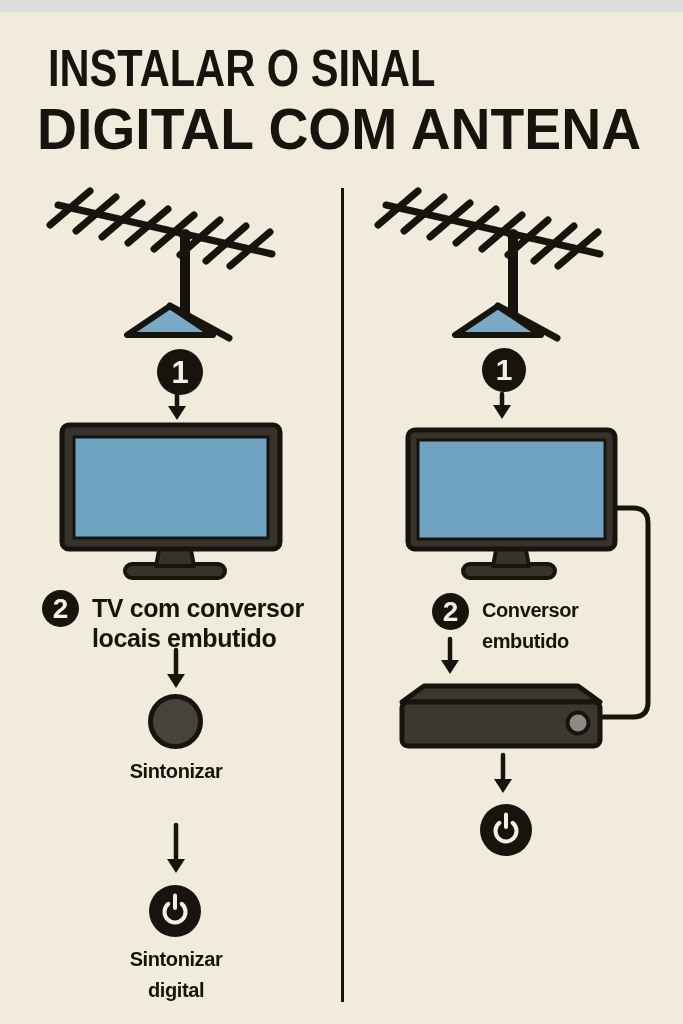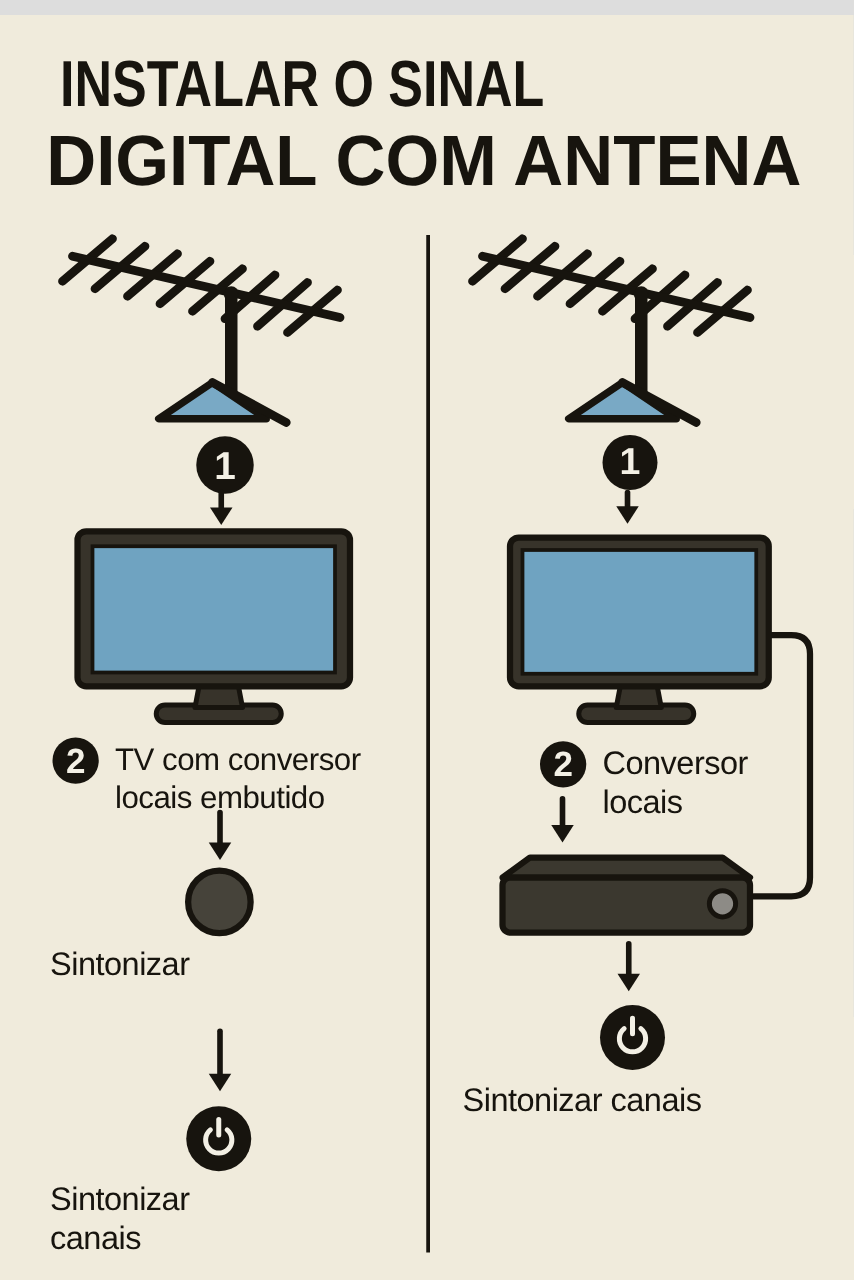--- a/index.html
+++ b/index.html
@@ -15,25 +15,25 @@
     position:absolute;font-weight:700;line-height:1;white-space:nowrap;
     color:var(--ink);transform-origin:left top;letter-spacing:0px;
   }
   .divider{position:absolute;background:var(--ink);}
   .badge{
     position:absolute;background:var(--ink);color:var(--paper-white,#F3F0E5);
     border-radius:50%;display:flex;align-items:center;justify-content:center;
     font-weight:700;line-height:1;
   }
   .label{
-    position:absolute;font-weight:400;color:var(--ink);
+    position:absolute;font-weight:700;color:var(--ink);
     letter-spacing:-0.4px;line-height:30px;font-size:25px;white-space:nowrap;
   }
-  .label.big{font-size:26px;line-height:31px;}
-  .center{white-space:normal;}
+  .label.big{font-size:20px;line-height:31px;}
+  .center{text-align:center;white-space:normal;}
   .knob{
     position:absolute;border-radius:50%;
     background:var(--knob,#46433A);border:5px solid var(--ink);
     box-sizing:border-box;
   }
   svg{display:block;overflow:visible;}
   .ink-line{stroke:var(--ink);stroke-linecap:round;fill:none;}
   .ink-fill{fill:var(--ink);}
   .char{fill:var(--charcoal,#37332A);stroke:var(--ink);stroke-linejoin:round;}
   .boxf{fill:var(--box,#3B382F);stroke:var(--ink);stroke-linejoin:round;}
@@ -107,21 +107,21 @@
   </svg>
 
   <svg class="abs" style="left:147px;top:871px;" width="56" height="56" viewBox="0 0 56 56">
     <circle class="ink-fill" cx="28" cy="28" r="26"></circle>
     <path class="glyph" stroke-width="4" d="M 21.3,20.9 A 10.5,10.5 0 1 0 34.7,20.9"></path>
     <line class="glyph" stroke-width="4" x1="28" y1="12.5" x2="28" y2="25"></line>
   </svg>
 
   <div class="label big center" style="left:40px;top:932px;width:272px;">
     <div>Sintonizar</div>
-    <div>canais</div>
+    <div>digital</div>
   </div>
 
   <svg class="abs" style="left:368px;top:175px;" width="250" height="155" viewBox="0 0 250 155">
     <g class="ink-line" stroke-width="7">
       <line x1="10" y1="38" x2="50" y2="4"></line>
       <line x1="36" y1="44" x2="76" y2="10"></line>
       <line x1="62" y1="50" x2="102" y2="16"></line>
       <line x1="88" y1="56" x2="128" y2="22"></line>
       <line x1="114" y1="62" x2="154" y2="28"></line>
       <line x1="140" y1="68" x2="180" y2="33"></line>
@@ -149,21 +149,21 @@
   <svg class="abs" style="left:398px;top:405px;" width="230" height="165" viewBox="0 0 230 165">
     <rect class="char" stroke-width="4" x="65" y="147" width="92" height="14" rx="7"></rect>
     <polygon class="char" stroke-width="4" points="99,128 127,128 131,149 95,149"></polygon>
     <rect class="char" stroke-width="5" x="10" y="13" width="207" height="119" rx="7"></rect>
     <rect class="screenf" stroke-width="3" x="20" y="23" width="187" height="99"></rect>
   </svg>
 
   <div class="badge" style="left:432px;top:581px;width:37px;height:37px;font-size:28px;">2</div>
   <div class="label big" style="left:482px;top:583px;">
     <div>Conversor</div>
-    <div>locais</div>
+    <div>embutido</div>
   </div>
 
   <svg class="abs" style="left:437px;top:626px;" width="26" height="37" viewBox="0 0 26 37">
     <line class="ink-line" stroke-width="4.5" x1="13" y1="1" x2="13" y2="24"></line>
     <polygon class="ink-fill" points="4,22 22,22 13,36"></polygon>
   </svg>
 
   <svg class="abs" style="left:393px;top:663px;" width="235" height="80" viewBox="0 0 235 80">
     <polygon class="boxf" stroke-width="5" points="9,27 31,11 185,11 207,27"></polygon>
     <rect class="boxf" stroke-width="5" x="9" y="27" width="198" height="44" rx="6"></rect>
@@ -175,16 +175,15 @@
     <polygon class="ink-fill" points="4,25 22,25 13,39"></polygon>
   </svg>
 
   <svg class="abs" style="left:478px;top:790px;" width="56" height="56" viewBox="0 0 56 56">
     <circle class="ink-fill" cx="28" cy="28" r="26"></circle>
     <path class="glyph" stroke-width="4" d="M 21.3,20.9 A 10.5,10.5 0 1 0 34.7,20.9"></path>
     <line class="glyph" stroke-width="4" x1="28" y1="12.5" x2="28" y2="25"></line>
   </svg>
 
   <div class="label big center" style="left:370px;top:853px;width:272px;">
-    <div>Sintonizar canais</div>
   </div>
 
 </div>
 
 </body></html>

